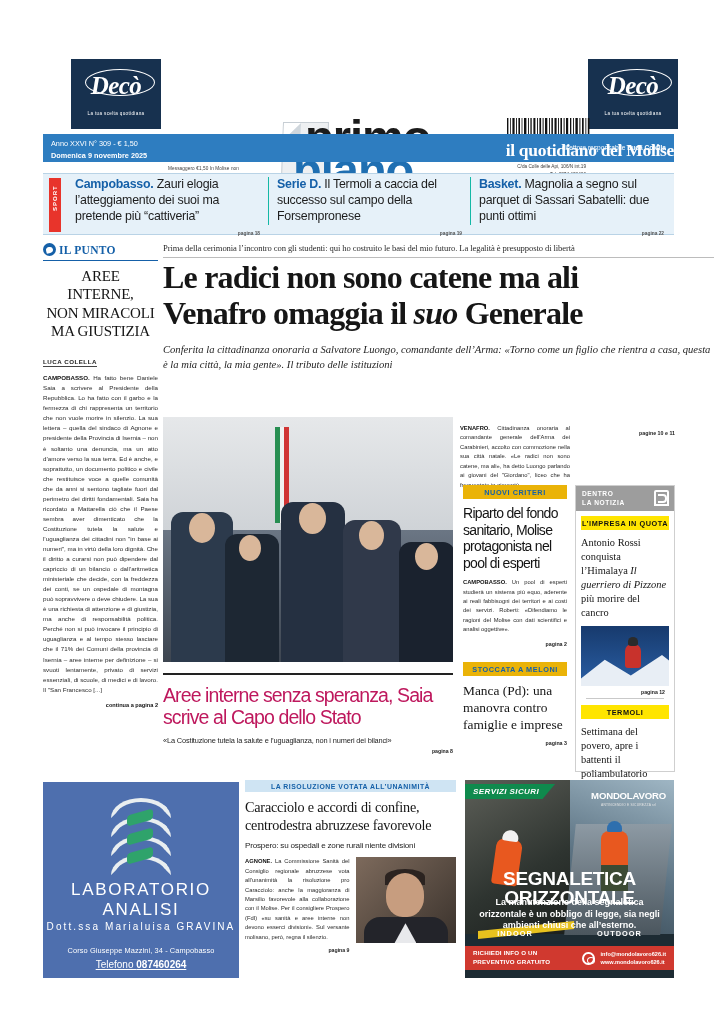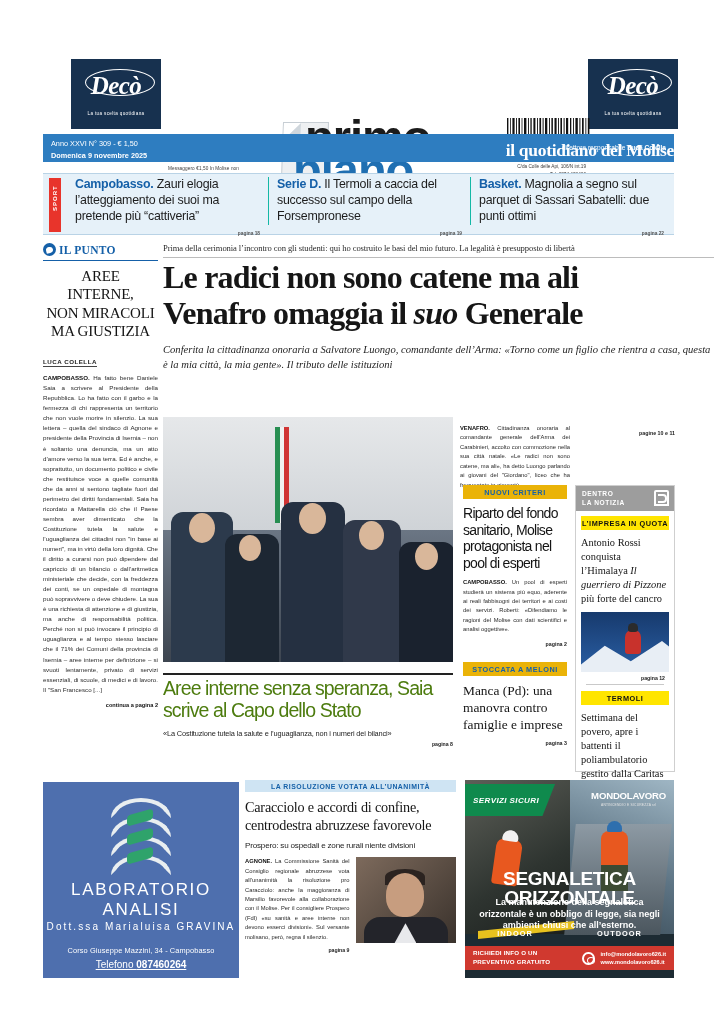--- a/index.html
+++ b/index.html
@@ -123,21 +123,21 @@
              background:linear-gradient(#e6e8ea,#cfd3d7); }
   .ph-floor { position:absolute; left:0; bottom:0; width:100%; height:54%;
               background:linear-gradient(#6b7684,#3d4550); }
   .ph-flag { position:absolute; left:112px; top:10px; width:14px; height:96px;
              background:linear-gradient(90deg,#1e8a4a 33%,#f2f2f2 33% 66%,#cf2b2b 66%); opacity:.95; }
   .ph-fig { position:absolute; bottom:0; border-radius:12px 12px 0 0; }
   .ph-head { position:absolute; border-radius:50%; background:#d9b79a; }
   .cap-block { position:absolute; left:163px; top:673px; width:290px; }
   .cap-rule { border-top:2px solid #222; }
   .hl-sec { font-family:"Liberation Sans", sans-serif; font-size:19.5px; line-height:1.15;
-            color:#4d7c0f; letter-spacing:-0.9px; margin-top:2px; }
+            color:#be185d; letter-spacing:-0.9px; margin-top:9px; }
   .cap-sub { font-size:7.4px; color:#1d1d1d; margin-top:7px; letter-spacing:-0.15px; }
   .cap-pag { text-align:right; font-size:5.2px; font-weight:700; color:#222; margin-top:3px; }
 
   
   .ven { position:absolute; left:460px; top:424px; width:110px; }
   .ven2 { position:absolute; left:575px; top:424px; width:100px; }
   .microtext { font-size:5.8px; line-height:1.63; text-align:justify; color:#2a2a2a; }
   .microtext b { font-weight:700; color:#111; }
   .pag-right { text-align:right; font-size:5.3px; font-weight:700; color:#222; margin-top:6px; }
 
@@ -206,21 +206,21 @@
              background:linear-gradient(#8d9aa4,#4b565e); transform:skewX(-6deg); }
   .ml-yellow { position:absolute; left:6%; bottom:22%; width:46%; height:8px; background:#e8c21e; transform:skewY(-6deg); }
   .ml-w1 { position:absolute; left:14%; top:30%; width:26px; height:46px; background:#e8581f;
            border-radius:8px 8px 3px 3px; transform:rotate(8deg); }
   .ml-w1:after { content:""; position:absolute; left:5px; top:-9px; width:16px; height:11px;
            background:#f2f2f2; border-radius:8px 8px 2px 2px; }
   .ml-w2 { position:absolute; right:22%; top:26%; width:27px; height:40px; background:#e8581f; border-radius:8px 8px 0 0; }
   .ml-w2:after { content:""; position:absolute; left:6px; top:-10px; width:15px; height:11px;
            background:#2e6fae; border-radius:8px 8px 2px 2px; }
   .ml-w2 i { position:absolute; left:0; top:34px; width:27px; height:26px; background:#3c4a33; }
-  .ml-badge { position:absolute; left:0; top:4px; height:32px; background:#0f8a4d; color:#fff;
+  .ml-badge { position:absolute; left:0; top:4px; height:15px; background:#0f8a4d; color:#fff;
               padding:0 16px 0 8px; display:flex; align-items:center;
               clip-path:polygon(0 0,100% 0,86% 100%,0 100%); }
   .ml-badge span { font-size:8px; font-weight:700; font-style:italic; letter-spacing:.4px; }
   .ml-brand { position:absolute; right:8px; top:5px; text-align:center; color:#fff; }
   .ml-brand b { font-size:9.6px; font-weight:700; letter-spacing:-0.2px; }
   .ml-brand s { display:block; text-decoration:none; font-size:3.3px; letter-spacing:.2px; color:#e4e4e4; }
   .ml-h1 { position:absolute; left:0; right:0; top:45%; text-align:center; color:#fff;
            font-size:19px; font-weight:700; line-height:1.02; letter-spacing:-0.3px; }
   .ml-h2 { position:absolute; left:8px; right:8px; top:59%; text-align:center; color:#fff;
            font-size:9px; font-weight:700; line-height:1.3; }
@@ -421,21 +421,21 @@
     <div class="dentro-hd">
       <span>DENTRO</span>
       <span>LA NOTIZIA</span>
       <span class="dentro-p"></span>
     </div>
     <div class="dentro-body">
       <div class="kicker kicker-yellow">L’IMPRESA IN QUOTA</div>
       <div class="hl-dn">
         <span>Antonio Rossi conquista l’Himalaya</span>
         <em>Il guerriero di Pizzone</em>
-        <span>più forte del cancro</span>
+        <span>più morire del cancro</span>
       </div>
       <div class="dn-photo">
         <div class="dn-mtn"></div>
         <div class="dn-person"></div>
       </div>
       <div class="dn-pag">pagina 12</div>
       <div class="dn-rule"></div>
       <div class="kicker kicker-yellow" style="margin-top:6px;">TERMOLI</div>
       <div class="hl-tm">Settimana del povero, apre i battenti il poliambulatorio gestito dalla Caritas</div>
       <div class="dn-pag">pagina 4</div>

